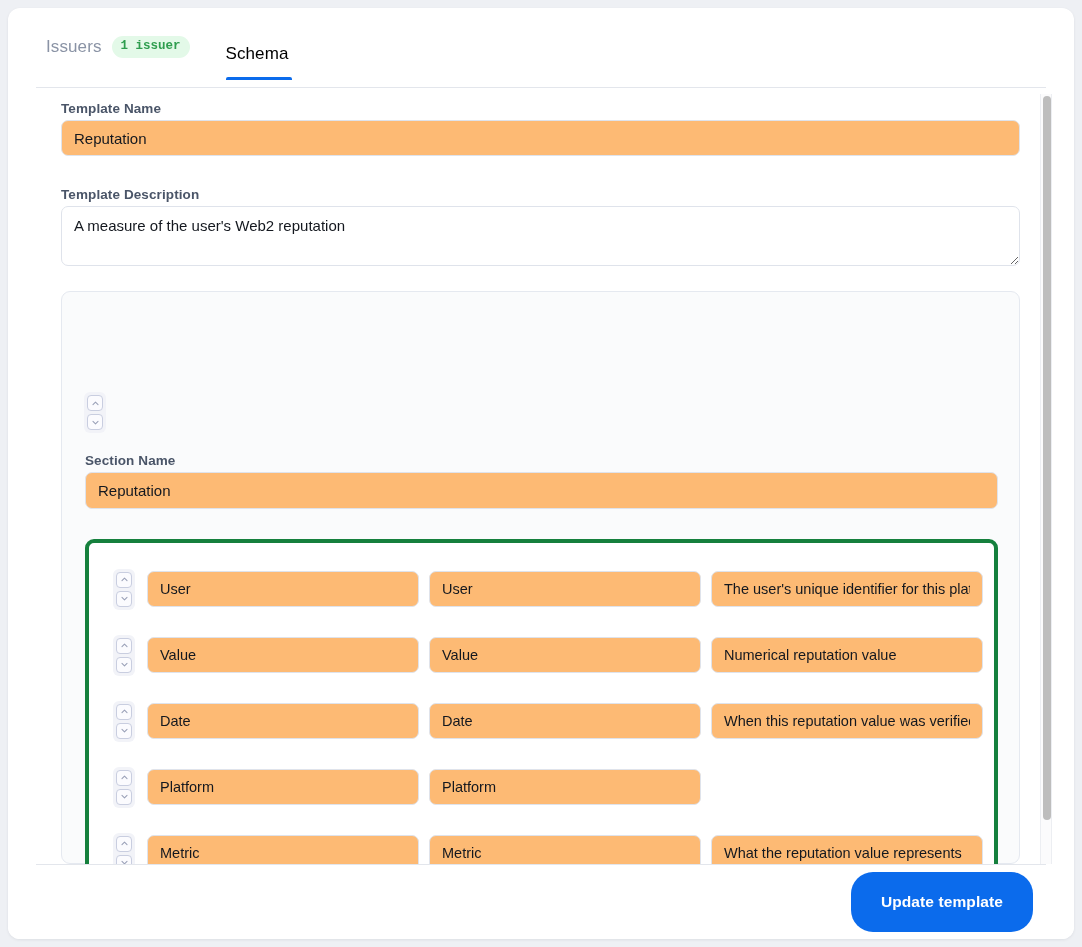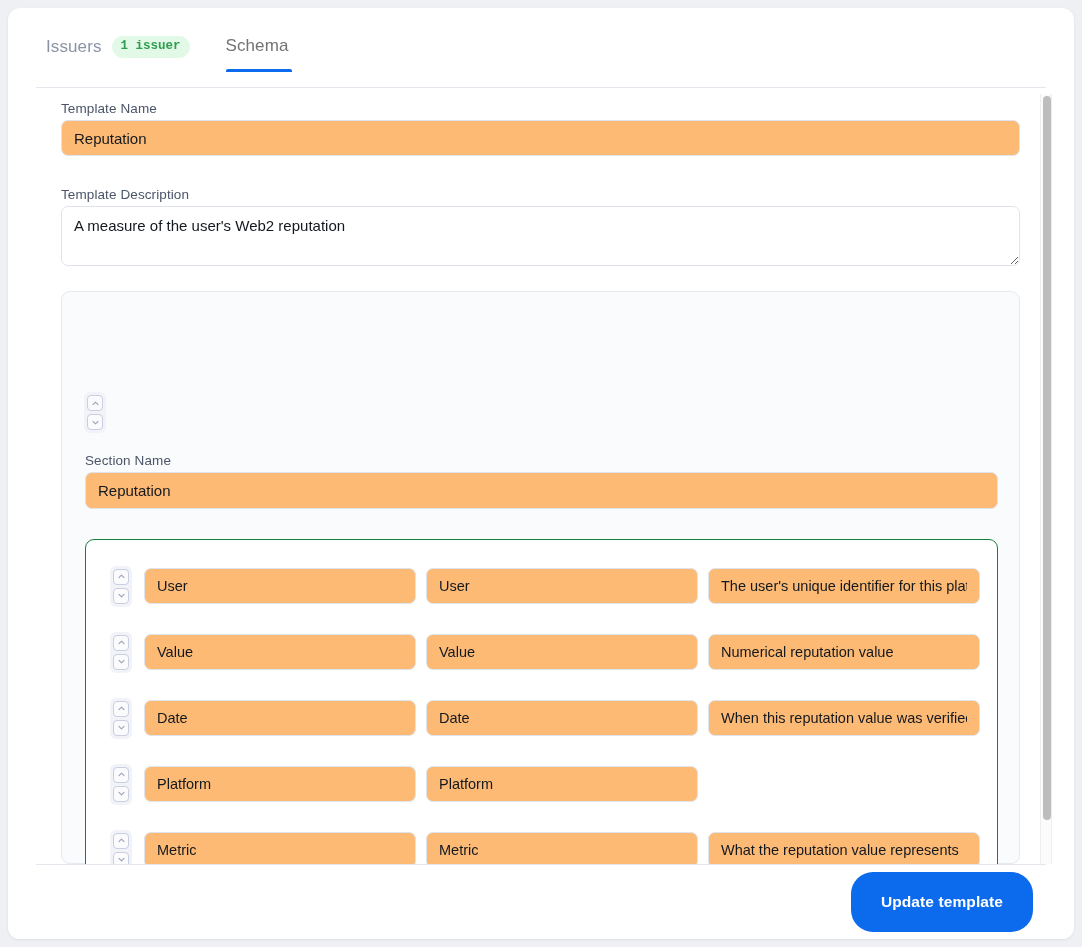--- a/index.html
+++ b/index.html
@@ -45,21 +45,21 @@
     gap: 10px;
     padding: 6px 14px 16px 10px;
     font-size: 17px;
     cursor: pointer;
     position: relative;
     background: none;
     border: none;
     font-family: "Liberation Sans", sans-serif;
   }
   .tab-label { color: #8a93a5; font-size: 17px; letter-spacing: .1px; }
-  .tab.active .tab-label { color: #737373; }
+  .tab.active .tab-label { color: #000000; margin-top: 8px; }
   .tab.active .tab-underline {
     position: absolute;
     left: 10px; right: 10px;
     bottom: 0px;
     height: 3px;
     background: #0b6bec;
     border-radius: 2px 2px 0 0;
   }
   .badge {
     background: #e3f9e8;
@@ -91,21 +91,21 @@
     overflow: hidden;
   }
   .scroll-inner {
     position: absolute;
     left: 0; top: 0;
     width: 984px;
   }
 
   .field-label {
     font-size: 13.5px;
-    font-weight: normal;
+    font-weight: bold;
     color: #4a5568;
     letter-spacing: .1px;
   }
 
   .text-input {
     width: 100%;
     border: 1px solid #dfe3eb;
     border-radius: 7px;
     background: #fdba74;
     font-size: 14.5px;
@@ -193,21 +193,21 @@
   }
 
   
   .fields-panel {
     position: absolute;
     left: 23px;
     top: 247px;
     width: 913px;
     height: 384px;
     background: #ffffff;
-    border: 1px solid #15803d;
+    border: 4px solid #15803d;
     border-radius: 9px;
   }
 
   .field-row {
     position: absolute;
     left: 24px;
     width: 866px;
     height: 36px;
     display: flex;
     align-items: center;

